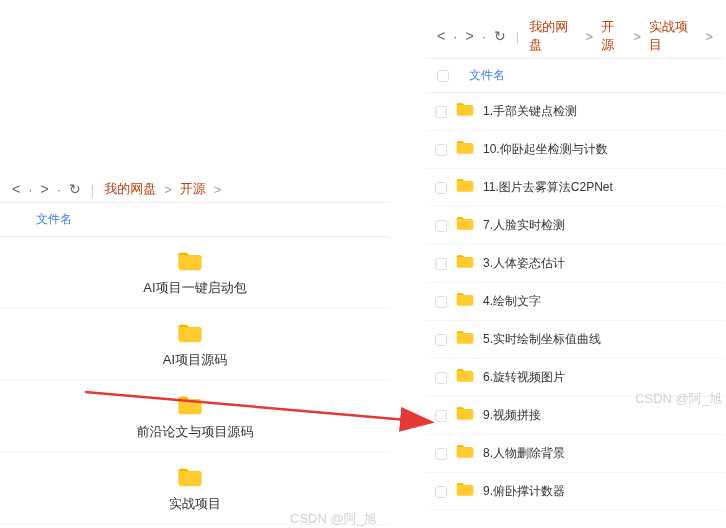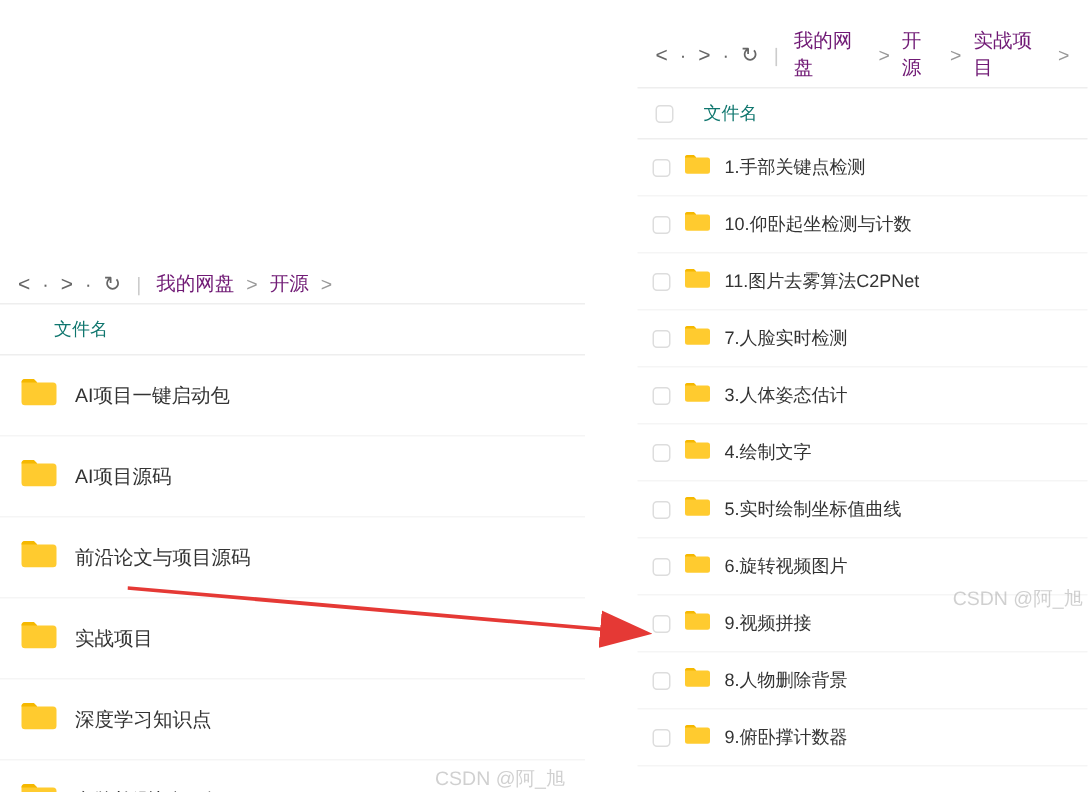--- a/index.html
+++ b/index.html
@@ -33,42 +33,42 @@
     font-size: 13px;
     color: #333;
   }
   .nav .arrow, .nav .refresh, .nav .sep, .nav .crumb, .nav .gt {
     margin: 0 4px;
     color: #666;
   }
   .nav .arrow { font-size: 14px; cursor: pointer; }
   .nav .refresh { font-size: 14px; cursor: pointer; }
   .nav .bar { color: #ccc; margin: 0 6px; }
-  .nav .crumb { color: #701a75; cursor: pointer; }
+  .nav .crumb { color: #c2410c; cursor: pointer; }
   .nav .gt { color: #999; }
   .header-row {
     display: flex;
     align-items: center;
     border-top: 1px solid #eee;
     border-bottom: 1px solid #eee;
     padding: 8px 12px;
     font-size: 12px;
-    color: #0f766e;
+    color: #3b82f6;
   }
   .header-row .col-name { margin-left: 24px; }
   .panel-right .header-row .col-name { margin-left: 12px; }
   .file-list { }
   .file-row {
     display: flex;
     align-items: center;
     border-bottom: 1px solid #f5f5f5;
     font-size: 13px;
     color: #333;
   }
-  .panel-left .file-row { padding: 11px 12px; }
+  .panel-left .file-row { padding: 11px 12px; flex-direction: column; }
   .panel-right .file-row { padding: 7px 10px; font-size: 12px; }
   .checkbox {
     width: 14px;
     height: 14px;
     border: 1px solid #ddd;
     border-radius: 3px;
     margin-right: 10px;
     flex-shrink: 0;
   }
   .panel-right .checkbox { width: 12px; height: 12px; margin-right: 8px; }

